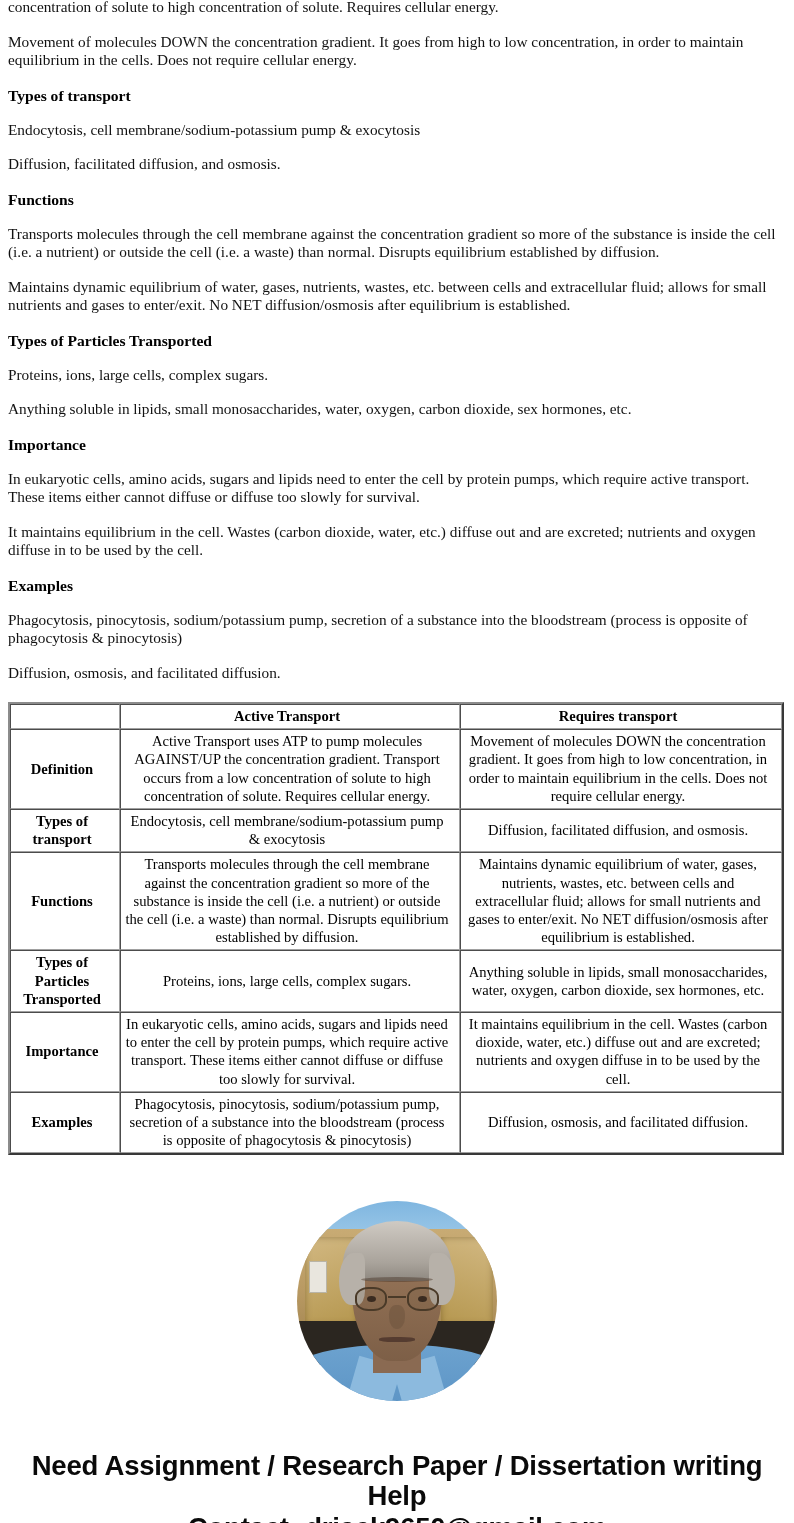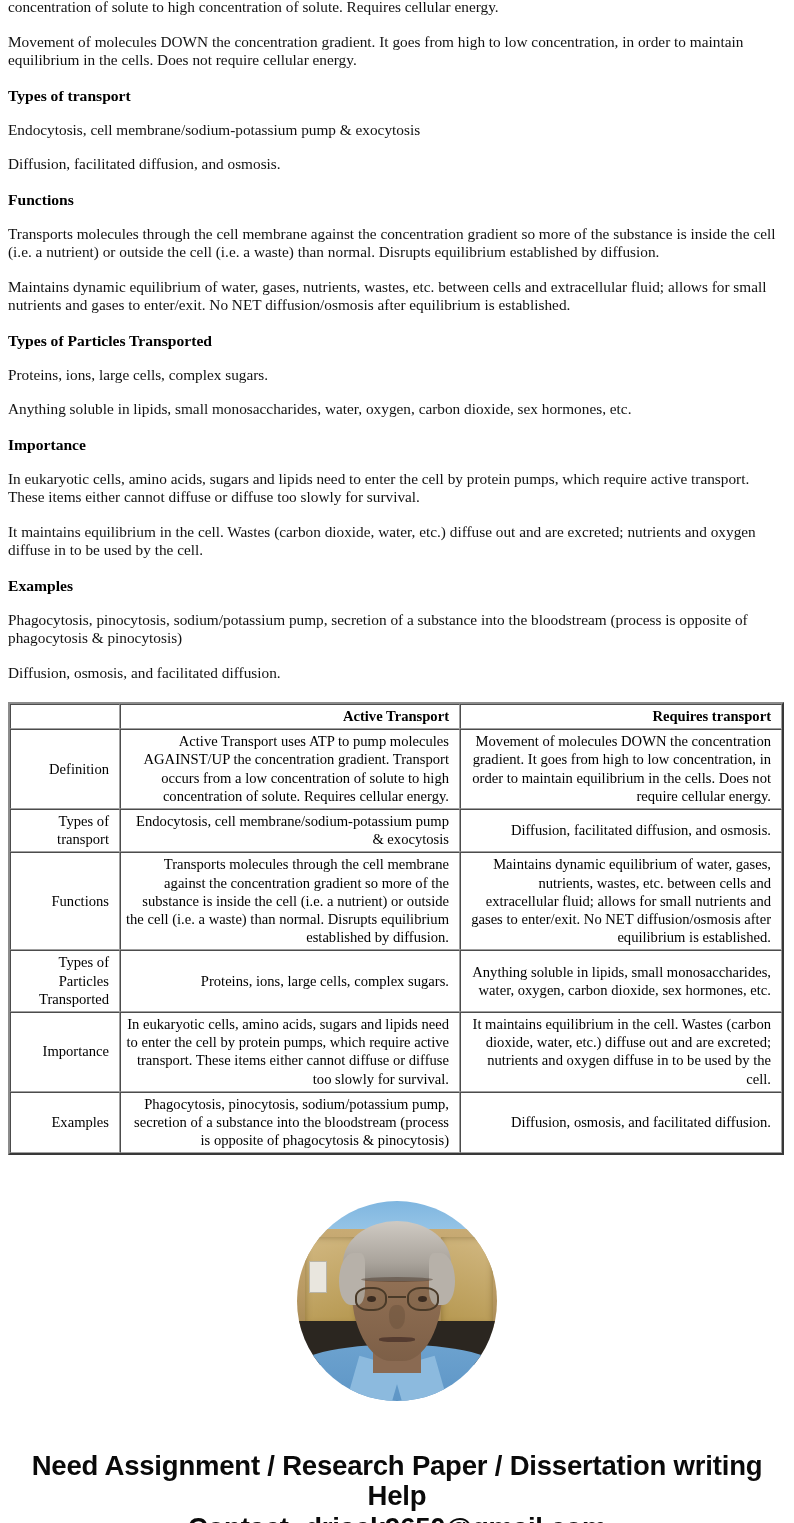--- a/index.html
+++ b/index.html
@@ -62,28 +62,28 @@
     background: #ffffff;
   }
   table.cmp-table td,
   table.cmp-table th {
     border: 1px inset #a0a0a0;
     vertical-align: middle;
     padding: 2px 10px 3px 4px;
     font-family: "Liberation Serif", "DejaVu Serif", serif;
     font-size: 14.6px;
     line-height: 18.2px;
-    text-align: right;
+    text-align: center;
     color: #000;
   }
   table.cmp-table th {
     font-weight: bold;
   }
   td.rowhead {
-    font-weight: normal;
+    font-weight: bold;
   }
   .col-label { width: 110px; }
   .col-active { width: 340px; }
   .col-passive { width: 322px; }
 
   
   .avatar-zone {
     width: 100%;
     display: flex;
     justify-content: center;

